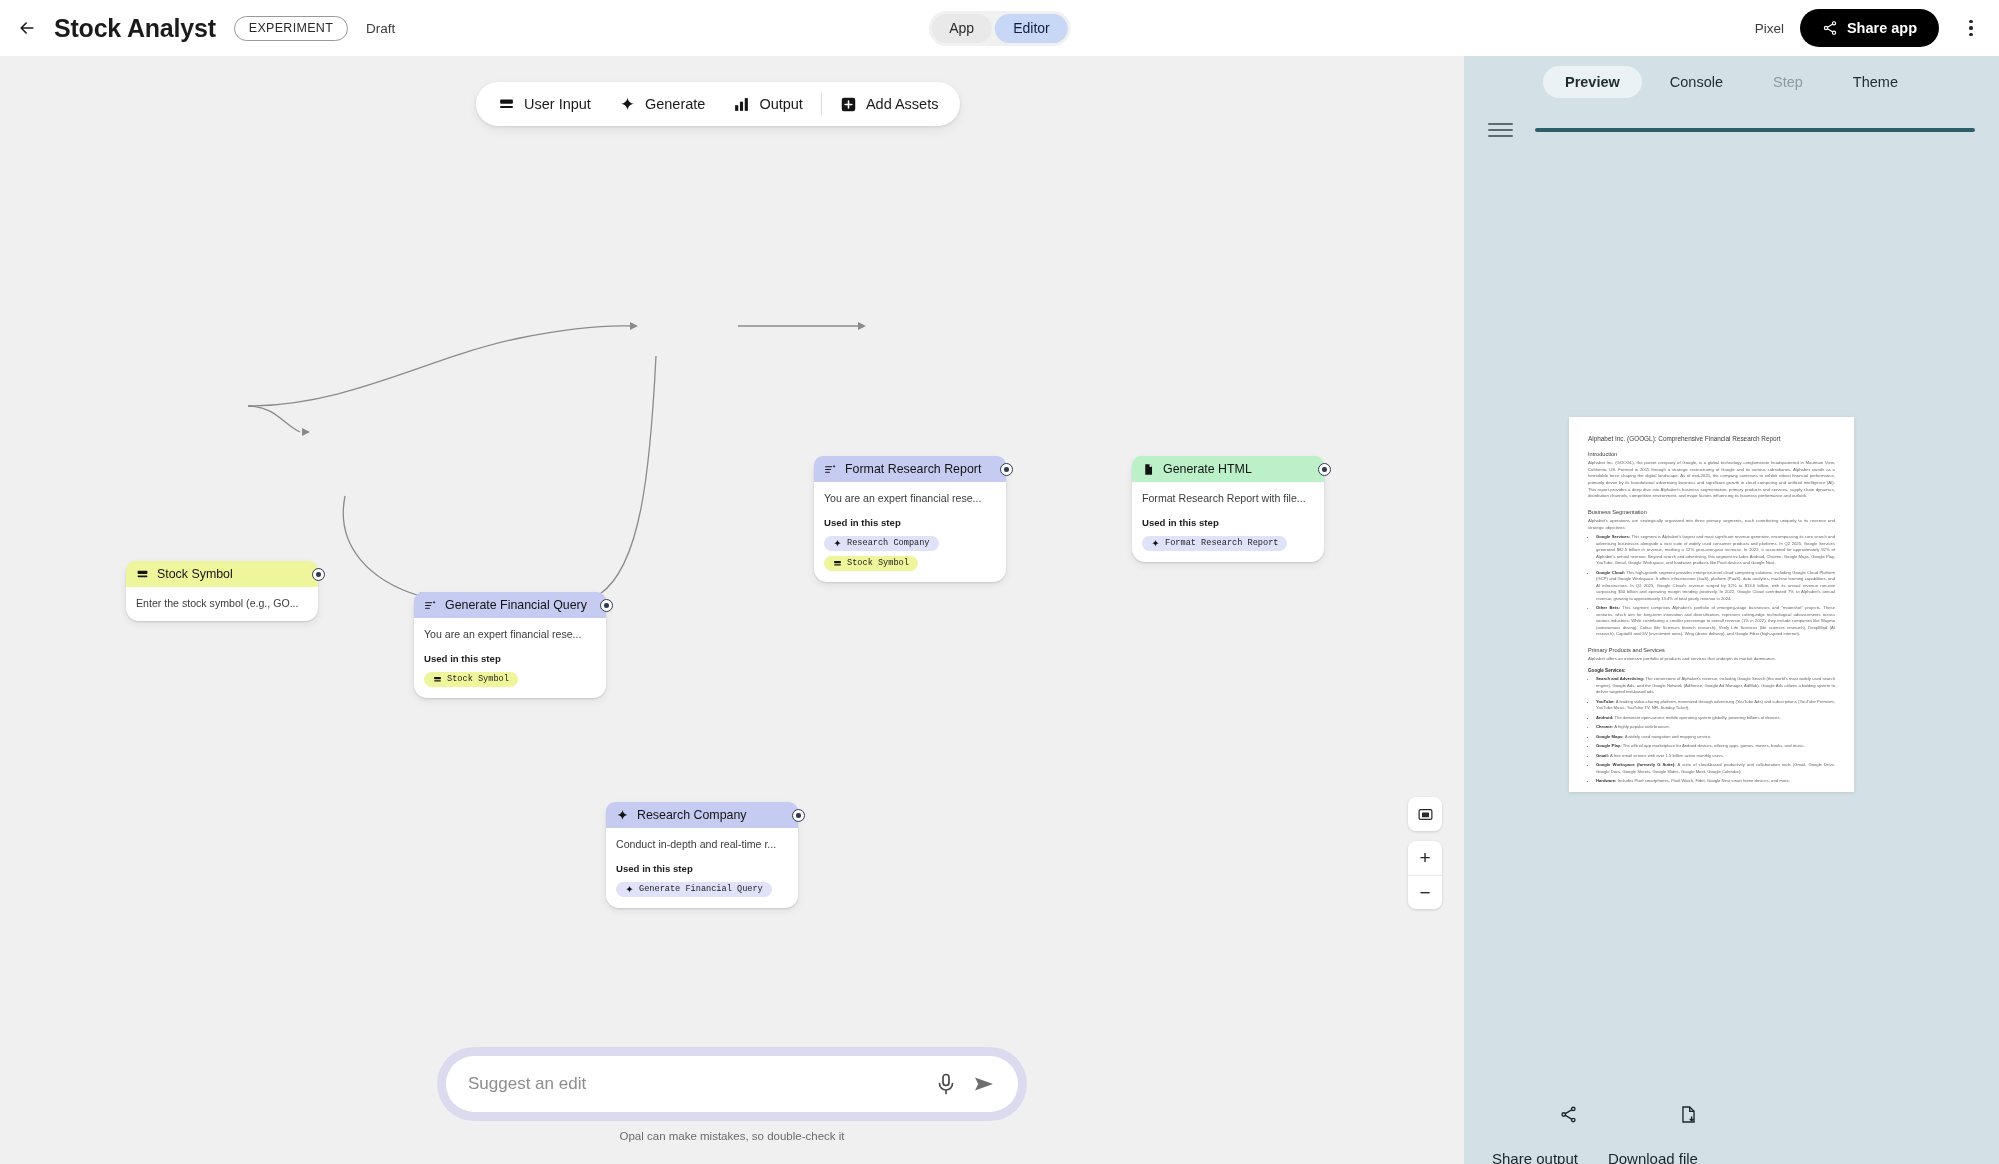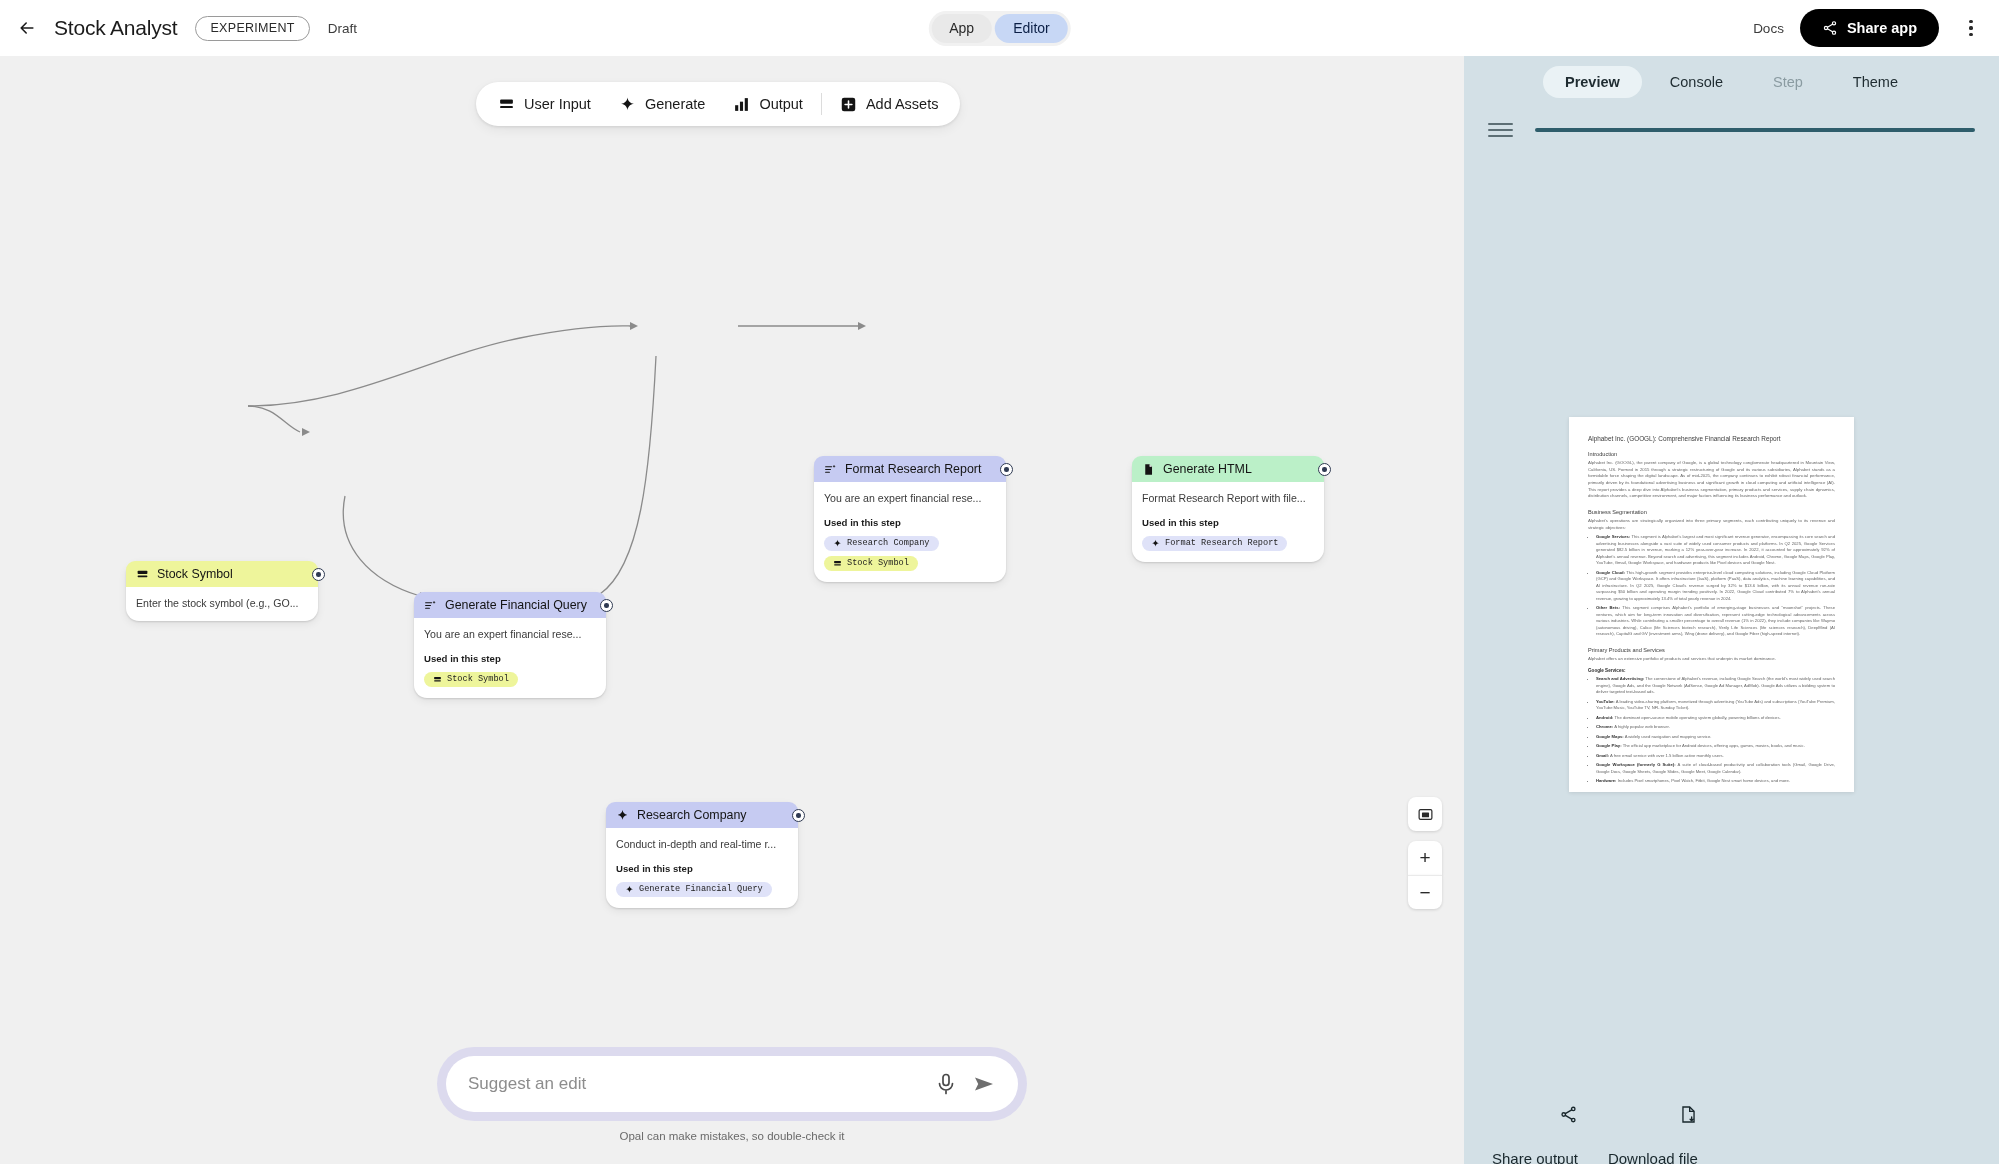--- a/index.html
+++ b/index.html
@@ -17,21 +17,21 @@
     background: #ffffff; display: flex; align-items: center;
     z-index: 40;
   }
   .back-btn {
     margin-left: 10px; width: 34px; height: 34px; border-radius: 50%;
     display: flex; align-items: center; justify-content: center;
     cursor: pointer; background: transparent; border: none;
   }
   .back-btn svg { width: 20px; height: 20px; }
   .app-title {
-    margin-left: 10px; font-size: 21px; font-weight: 400; color: #1b1b1b;
+    margin-left: 10px; font-size: 25px; font-weight: 700; color: #1b1b1b;
     letter-spacing: -0.2px; white-space: nowrap;
   }
   .experiment-chip {
     margin-left: 18px; border: 1.3px solid #9a9a9a; border-radius: 999px;
     padding: 4px 14px 5px; font-size: 12.5px; color: #2a2a2a;
     letter-spacing: 0.3px; white-space: nowrap; background: #fff;
     cursor: pointer;
   }
   .draft-label {
     margin-left: 18px; font-size: 13.5px; color: #3c3c3c; white-space: nowrap;
@@ -219,21 +219,21 @@
   <div class="app-title">Stock Analyst</div>
   <div class="experiment-chip">EXPERIMENT</div>
   <div class="draft-label">Draft</div>
 
   <div class="mode-switch">
     <button class="mode-pill inactive">App</button>
     <button class="mode-pill active">Editor</button>
   </div>
 
   <div class="topbar-right">
-    <div class="saved-label">Docs</div>
+    <div class="saved-label">Pixel</div>
     <button class="share-app-btn">
       <svg viewBox="0 0 24 24" fill="none" stroke="#ffffff" stroke-width="1.8">
         <circle cx="18" cy="5" r="2.4"></circle>
           <circle cx="6" cy="12" r="2.4"></circle>
           <circle cx="18" cy="19" r="2.4"></circle>
         <path d="M8.2 10.8 15.8 6.4M8.2 13.2l7.6 4.4" stroke-linecap="round"></path>
       </svg>
       <span>Share app</span>
     </button>
     <button class="kebab-btn">

